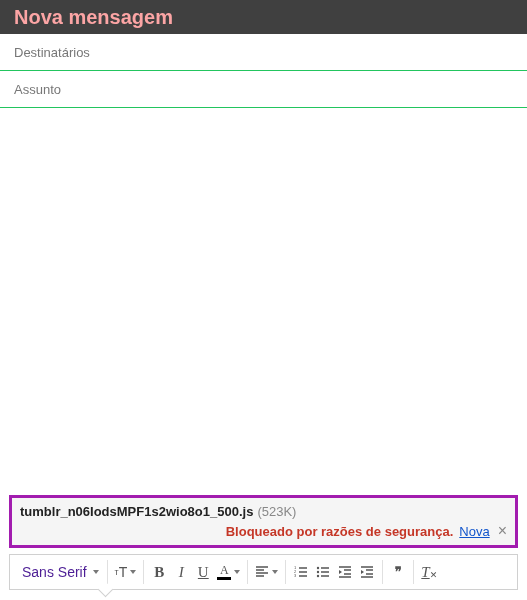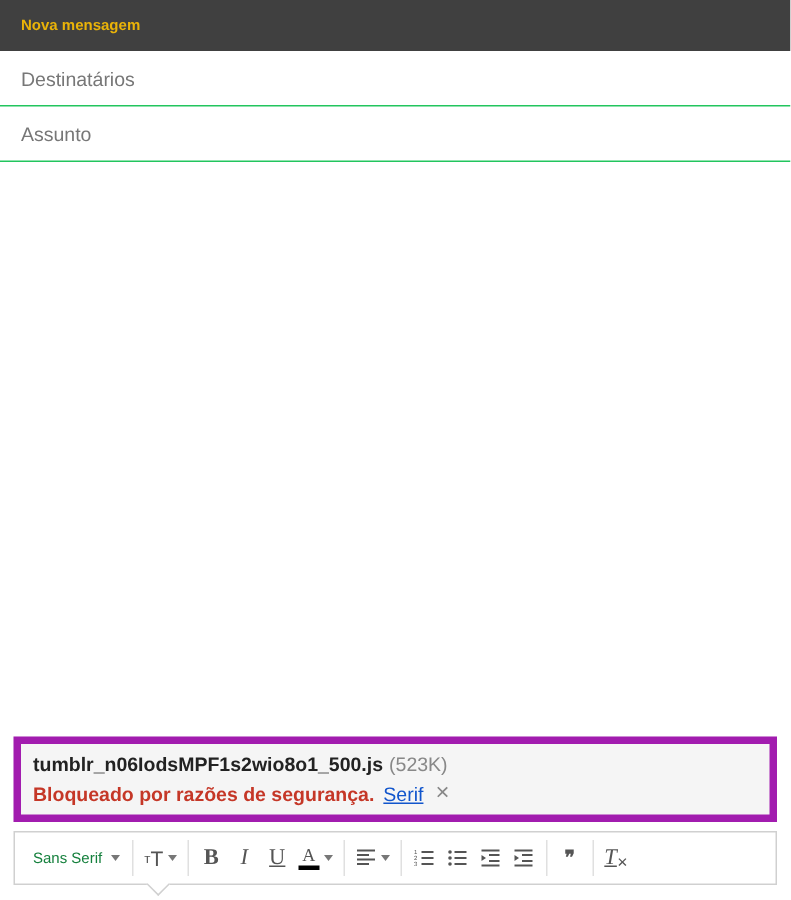--- a/index.html
+++ b/index.html
@@ -6,22 +6,22 @@
   body {
     font-family: Arial, sans-serif;
     width: 527px;
     height: 600px;
     background: #fff;
     overflow: hidden;
     position: relative;
   }
   .header {
     background: #404040;
-    color: #eab308;
-    font-size: 10px;
+    color: #fca5a5;
+    font-size: 20px;
     font-weight: bold;
     padding: 9px 14px;
     height: 34px;
     display: flex;
     align-items: center;
   }
   .field-row {
     border-bottom: 1px solid #22c55e;
     padding: 0 14px;
     height: 37px;
@@ -49,32 +49,32 @@
     overflow: auto;
   }
   .bottom-zone {
     position: absolute;
     bottom: 0;
     left: 0; right: 0;
     padding: 0 6px 10px 6px;
     background: #fff;
   }
   .attachment-box {
-    border: 5px solid #a21caf;
+    border: 3px solid #a21caf;
     background: #f5f5f5;
     margin: 0 3px 6px 3px;
     padding: 6px 8px;
     font-size: 13px;
   }
   .attach-line1 { display: flex; align-items: center; }
   .attach-name { font-weight: bold; color: #222; }
   .attach-size { color: #888; margin-left: 4px; }
   .attach-line2 {
     display: flex;
-    justify-content: flex-start;
+    justify-content: flex-end;
     align-items: center;
     margin-top: 4px;
   }
   .blocked-msg { color: #c53727; font-weight: bold; }
   .help-link { color: #1155cc; text-decoration: underline; margin-left: 6px; cursor: pointer; }
   .attach-close {
     color: #888;
     font-size: 16px;
     margin-left: 8px;
     cursor: pointer;
@@ -114,21 +114,21 @@
     min-width: 22px;
     height: 24px;
     display: flex;
     align-items: center;
     justify-content: center;
     color: #555;
     font-size: 13px;
     cursor: pointer;
     padding: 0 3px;
   }
-  .font-btn { font-size: 10px; color: #15803d; padding: 0 4px; gap:3px;justify-content:space-between; }
+  .font-btn { font-size: 14px; color: #4c1d95; padding: 0 4px; gap:3px;justify-content:space-between; }
   .caret {
     width: 0; height: 0;
     border-left: 3px solid transparent;
     border-right: 3px solid transparent;
     border-top: 4px solid #777;
     margin-left: 3px;
   }
   .bold { font-weight: bold; font-family: "Times New Roman", serif; font-size: 15px;}
   .italic { font-style: italic; font-family: "Times New Roman", serif; font-size: 15px;}
   .underline { text-decoration: underline; font-family: "Times New Roman", serif; font-size: 15px;}
@@ -158,21 +158,21 @@
 
 <div class="bottom-zone">
 
   <div class="attachment-box">
     <div class="attach-line1">
       <span class="attach-name">tumblr_n06IodsMPF1s2wio8o1_500.js</span>
       <span class="attach-size">(523K)</span>
     </div>
     <div class="attach-line2">
       <span class="blocked-msg">Bloqueado por razões de segurança.</span>
-      <span class="help-link">Serif</span>
+      <span class="help-link">Nova</span>
       <span class="attach-close">×</span>
     </div>
   </div>
 
   <div class="toolbar">
 
     <div class="tb-group">
       <div class="tb-btn font-btn">
         <span>Sans Serif</span>
         <span class="caret"></span>

